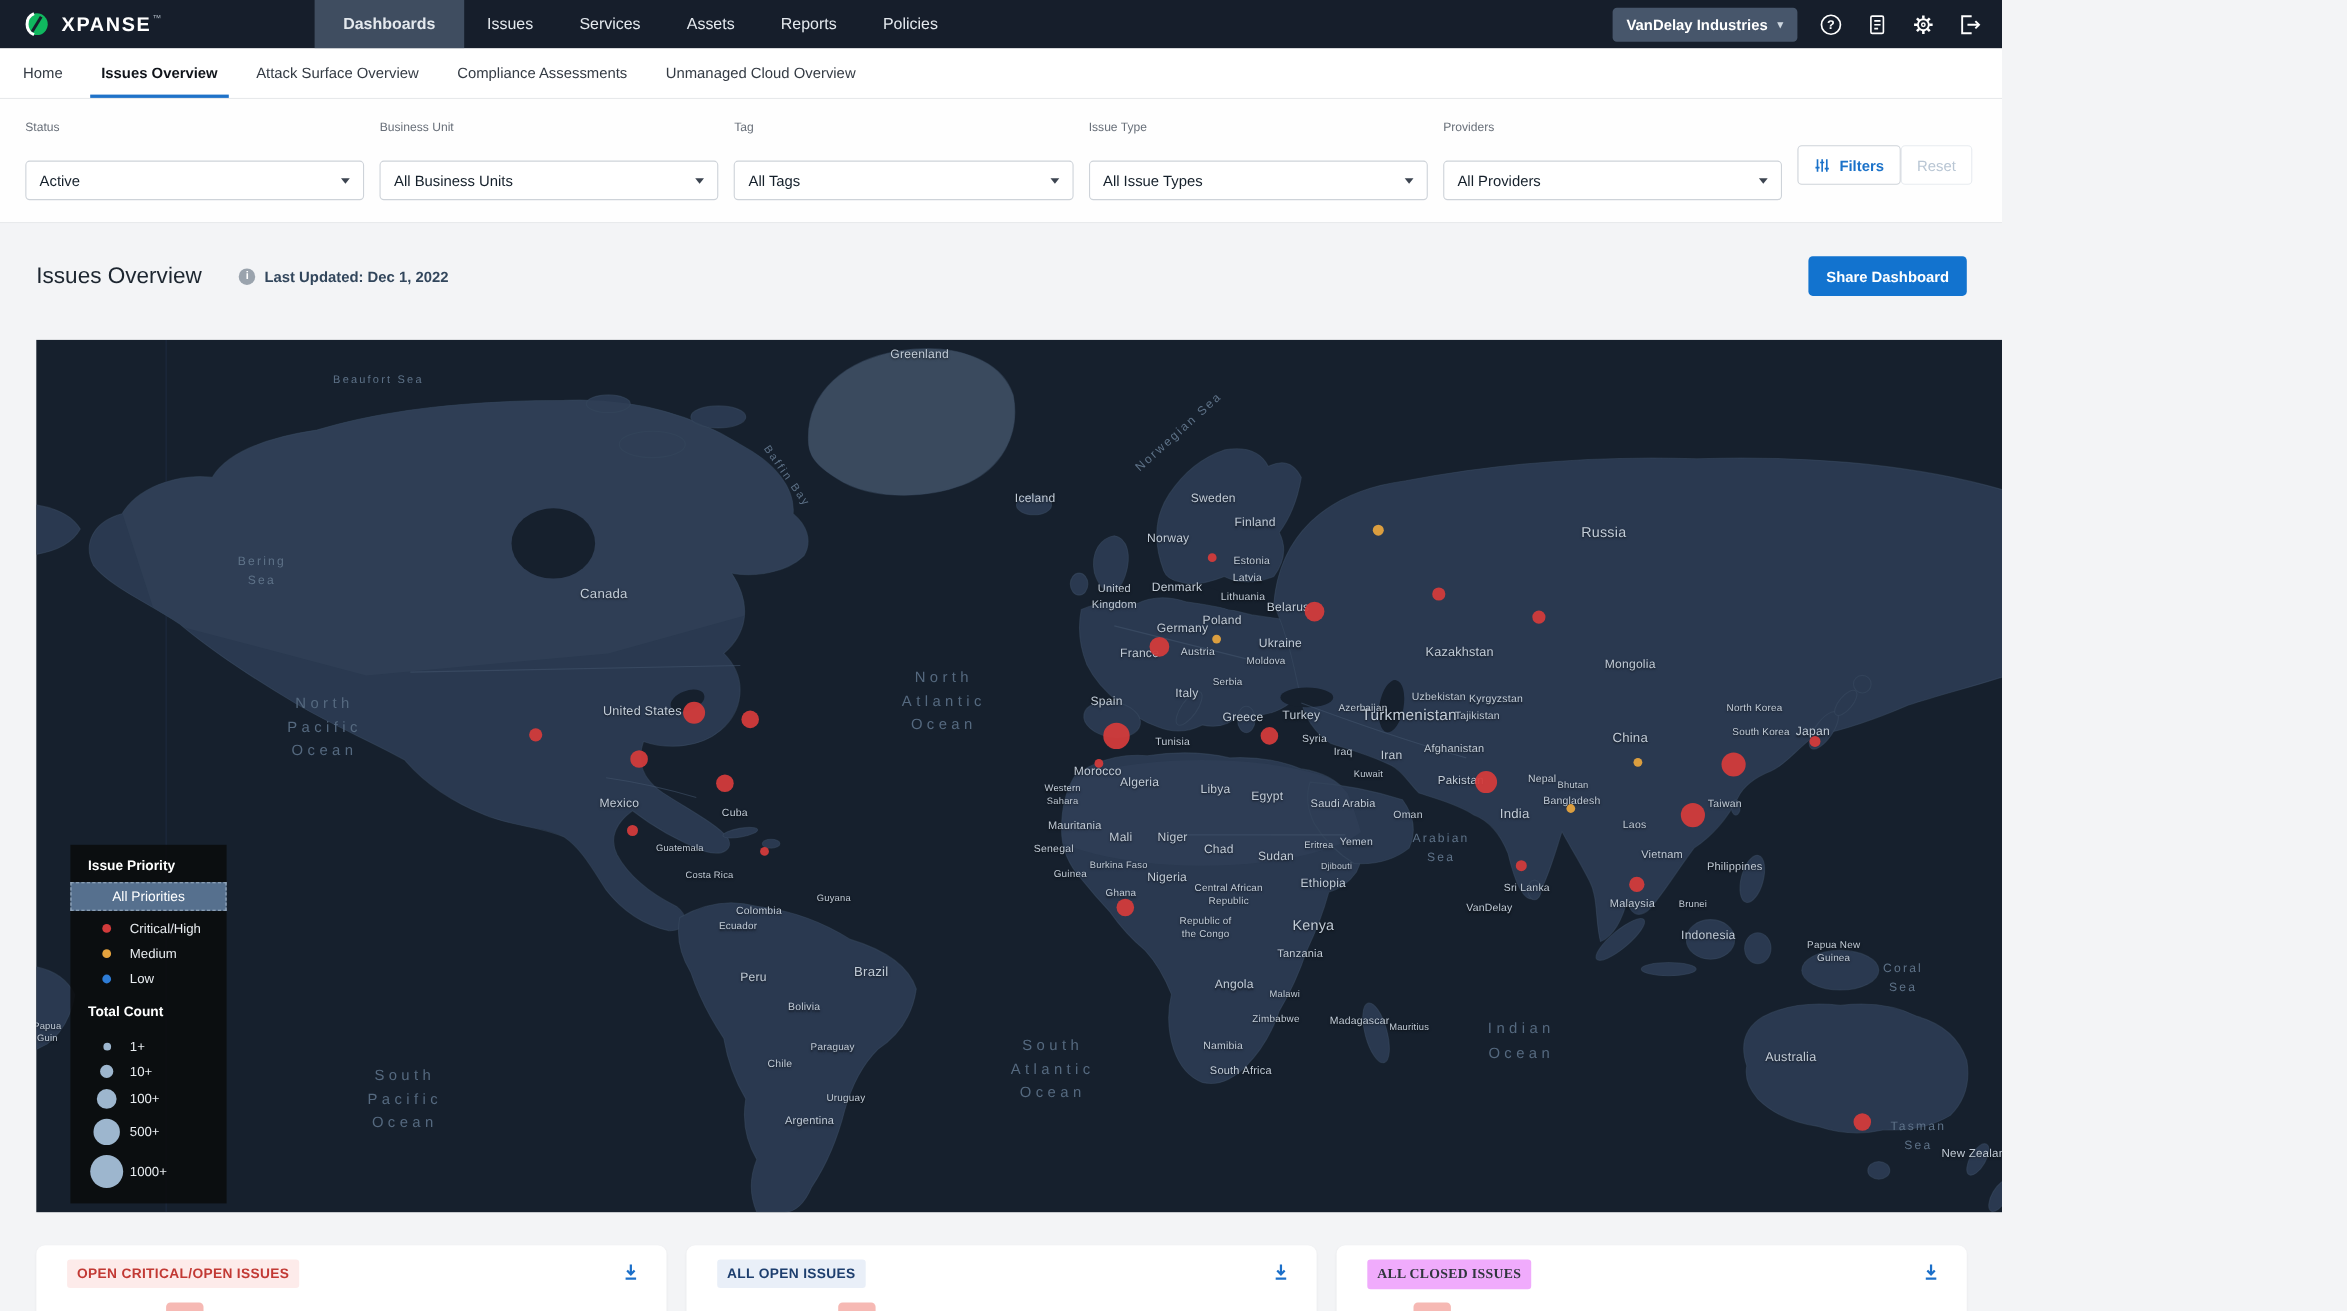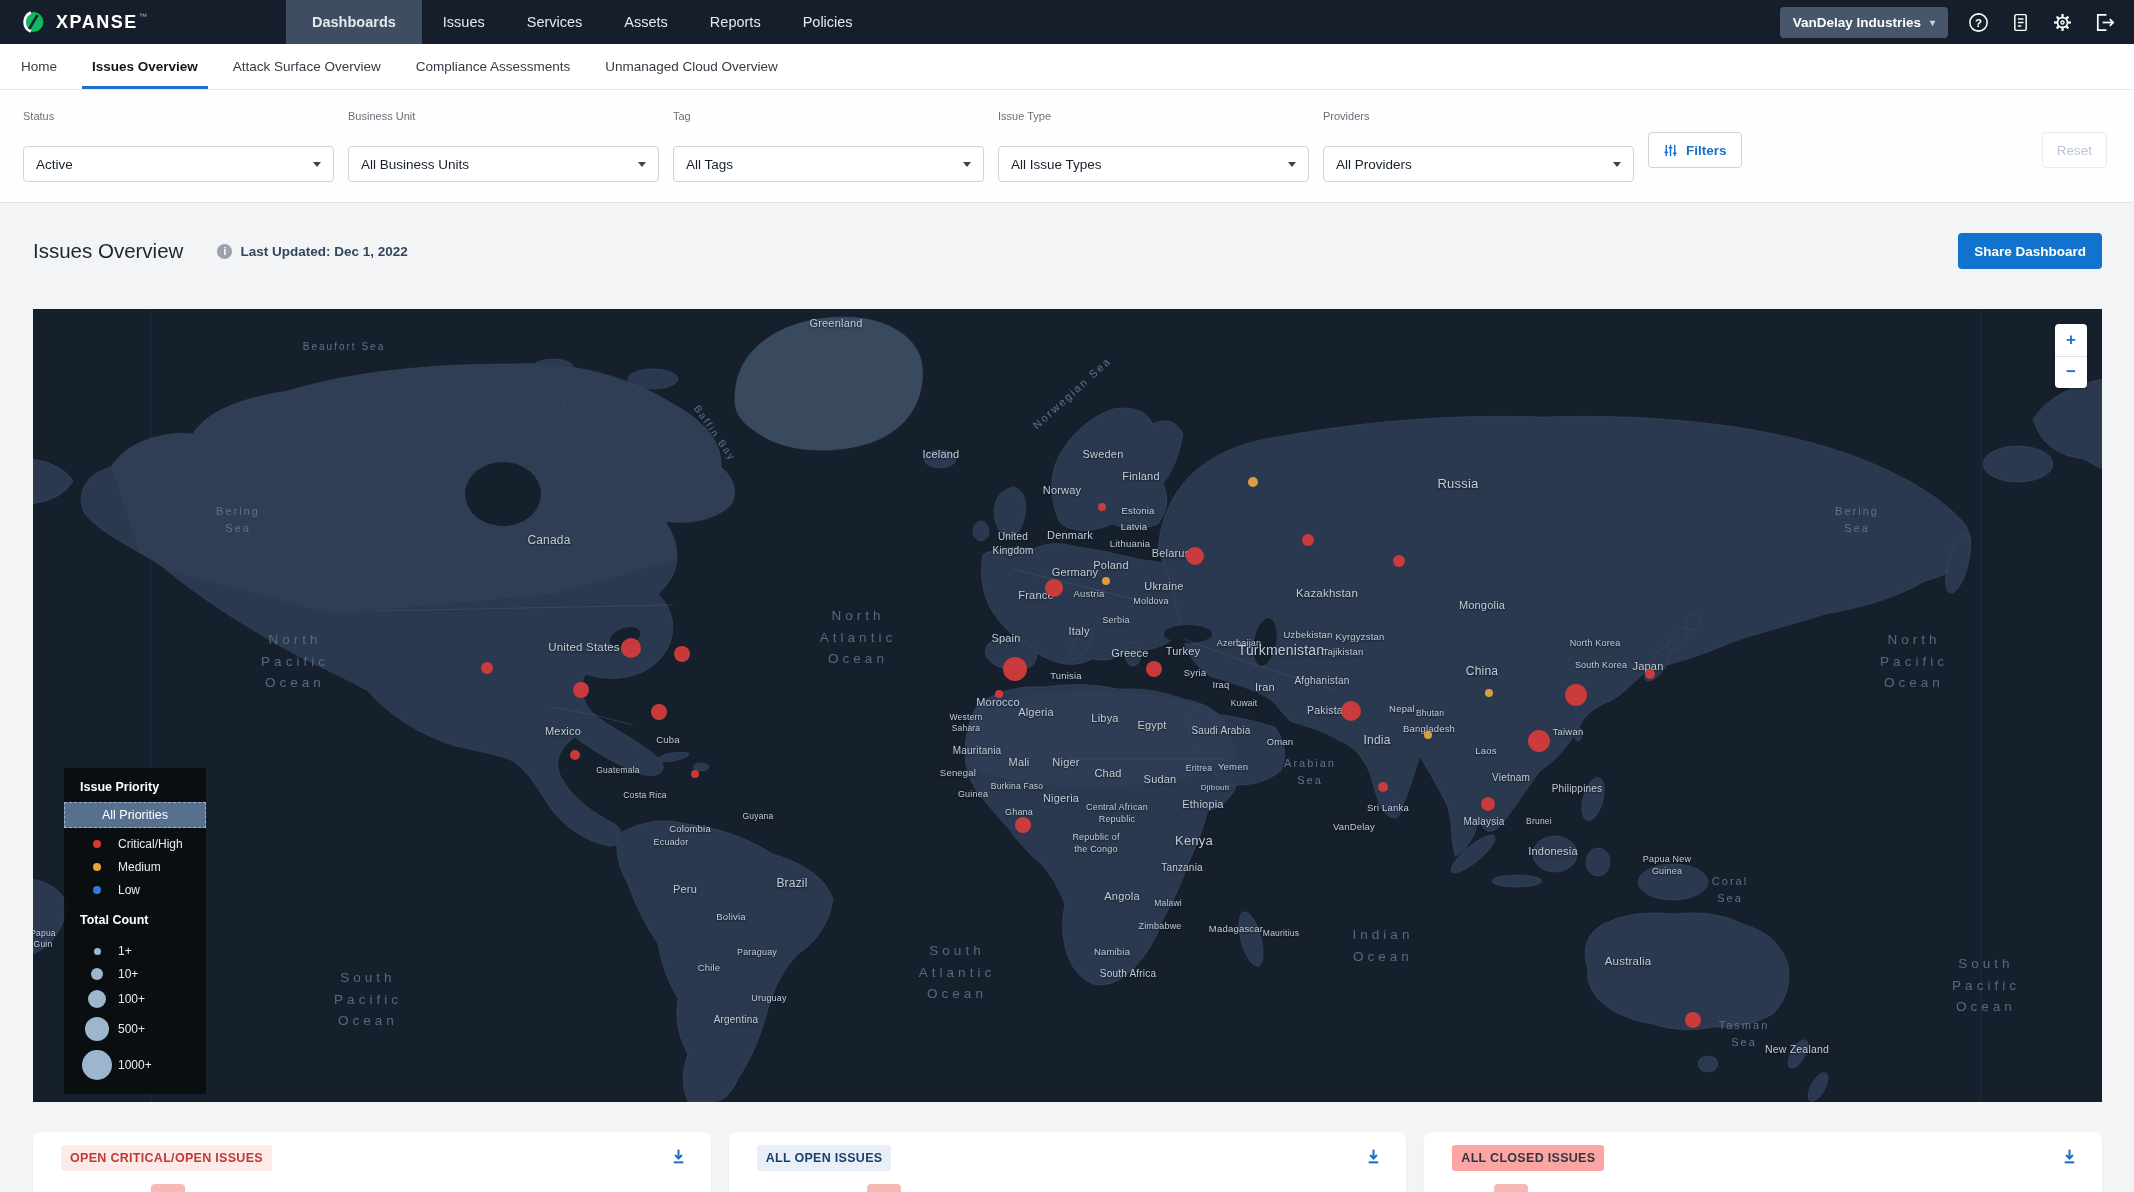--- a/index.html
+++ b/index.html
@@ -1,17 +1,17 @@
 <!DOCTYPE html>
 <html><head>
 <meta charset="utf-8">
 <style>
   html,body{margin:0;padding:0;width:2134px;height:1192px;overflow:hidden;
     font-family:"Liberation Sans",sans-serif;background:#f3f4f6;}
-  .root{width:2134px;height:1192px;overflow:hidden;display:flex;flex-direction:column;}
+  .root{width:1820px;height:1192px;overflow:hidden;display:flex;flex-direction:column;}
 
   
   .topbar{height:44px;background:#161e2b;display:flex;align-items:stretch;flex:none;}
   .brand{display:flex;align-items:center;gap:10px;padding:0 20px;width:210px;flex:none;}
   .brand-name{color:#fff;font-size:18px;font-weight:bold;letter-spacing:1.5px;}
   .brand-tm{color:#aab4bf;font-size:8px;vertical-align:top;margin-left:1px;}
   .top-nav{display:flex;align-items:stretch;margin-left:36px;}
   .top-nav-item{color:#e4e9ee;font-size:14.5px;display:flex;align-items:center;
     padding:0 21px;cursor:pointer;}
   .top-nav-item.active{background:#3f4d60;padding:0 26px;font-weight:bold;}
@@ -80,21 +80,21 @@
   .lg-dot{border-radius:50%;}
   .lg-label{font-size:12px;margin-left:6px;}
 
   
   .cards{display:flex;gap:18px;padding:30px 32px 0 33px;}
   .card{flex:1;background:#fff;border-radius:8px 8px 0 0;height:120px;position:relative;
     box-shadow:0 1px 2px rgba(20,30,40,.06);padding:13px 24px 0 28px;display:flex;align-items:flex-start;}
   .badge{font-size:12.5px;font-weight:bold;letter-spacing:.3px;padding:6px 9px;border-radius:3px;}
   .badge.critical{color:#c23934;background:#fdebea;}
   .badge.open{color:#1d3e6e;background:#e9eff8;}
-  .badge.closed{color:#30363d;background:#fca5a5;}
+  .badge.closed{color:#30363d;background:#f0abfc;font-family:Liberation Serif, serif;}
   .dl-btn{margin-left:auto;margin-top:3px;cursor:pointer;}
   .peek{position:absolute;top:52px;width:34px;height:14px;background:#f6b9b4;border-radius:4px;}
 </style>
 </head>
 <body>
 
 <div class="root">
 
   <div class="topbar">
     <div class="brand">

